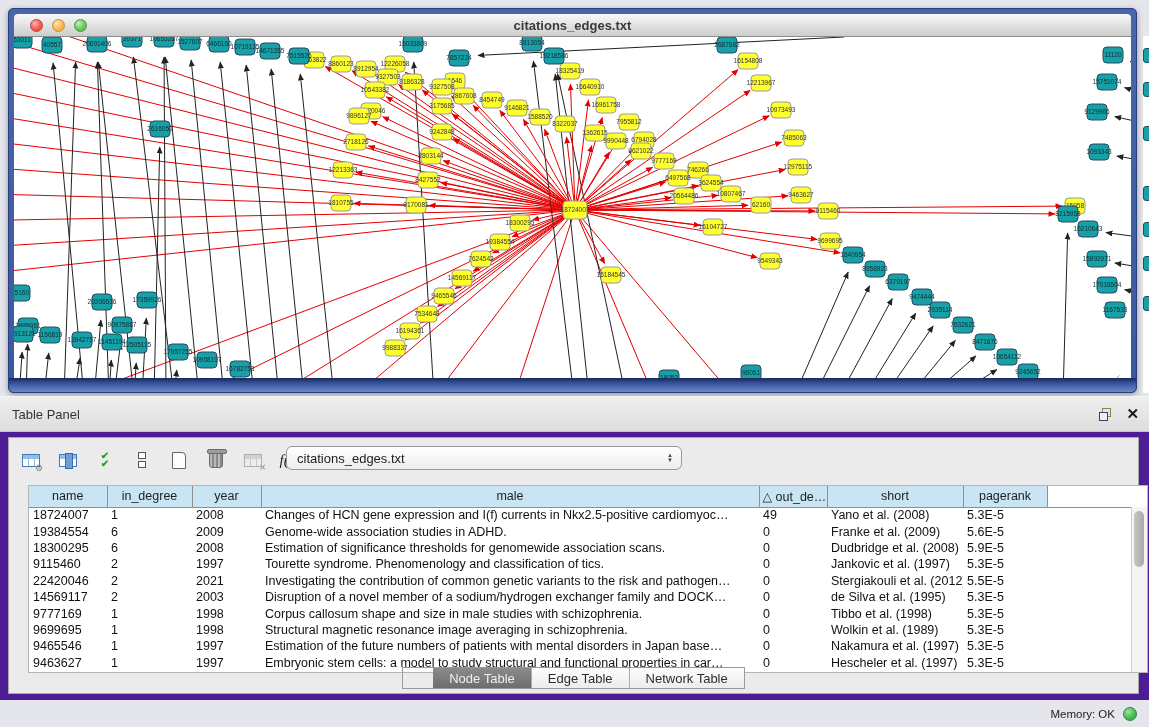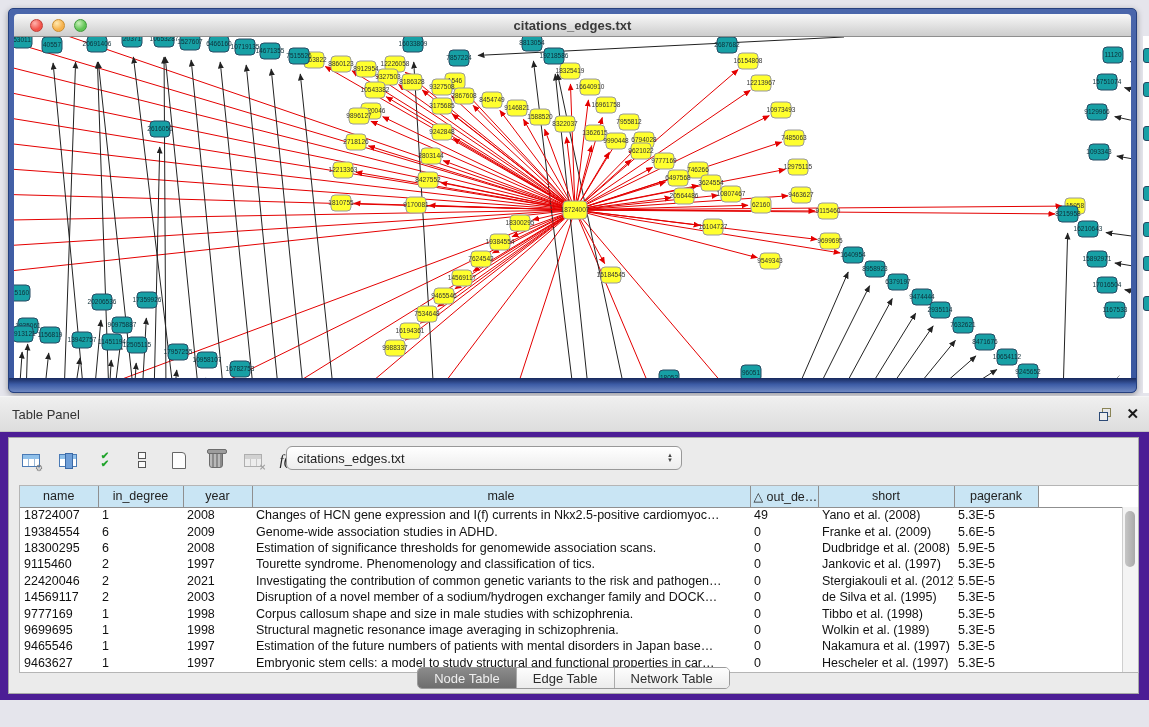--- a/index.html
+++ b/index.html
@@ -72,34 +72,34 @@
   .xmark{position:absolute;right:1px;bottom:2px;font-size:8px;color:#888;font-weight:700;line-height:8px;}
   .fx{font-family:"Liberation Serif",serif;font-style:italic;font-size:15px;color:#222;}
   .tbtn.disabled{opacity:.75;}
 
   .combo{position:absolute;left:277px;top:8px;width:396px;height:24px;
     background:linear-gradient(180deg,#ffffff,#ededed);border:1px solid #989898;border-radius:6px;
     display:flex;align-items:center;box-sizing:border-box;font-size:13px;color:#222;}
   .combo .val{margin-left:10px;flex:1;}
   .combo .arrows{margin-right:8px;display:flex;flex-direction:column;line-height:5px;font-size:6px;color:#444;}
 
-  .table-wrap{position:absolute;left:10px;top:47px;width:1120px;height:188px;background:#fff;
+  .table-wrap{position:absolute;left:19px;top:47px;width:1120px;height:188px;background:#fff;
     border:1px solid #b5b5b5;box-sizing:border-box;overflow:hidden;}
   table.dt{border-collapse:collapse;table-layout:fixed;width:1104px;font-size:12.5px;color:#111;}
   table.dt th{height:21px;background:#c9e5f4;border:1px solid #8f8f8f;border-top:none;
     font-weight:400;font-size:12.5px;color:#222;text-align:center;overflow:hidden;white-space:nowrap;padding:0 3px;box-sizing:border-box;}
   table.dt th:first-child{border-left:none;}
   table.dt th.filler{background:#fff;border-right:none;}
   table.dt td{height:16.4px;padding:0 4px;white-space:nowrap;overflow:hidden;box-sizing:border-box;}
   .vscroll{position:absolute;right:0;top:21px;bottom:0;width:15px;background:#f4f4f4;border-left:1px solid #cfcfcf;}
   .vthumb{position:absolute;left:2px;top:4px;width:10px;height:56px;background:linear-gradient(90deg,#c6c6c6,#a9a9a9);border-radius:6px;}
 
   .seg-row{position:absolute;left:0;right:0;bottom:4px;display:flex;justify-content:center;}
-  .seg{display:flex;border:1px solid #9a9a9a;border-radius:5px;overflow:hidden;height:20px;
-    box-shadow:inset 0 1px 0 rgba(255,255,255,.7);}
+  .seg{display:flex;border:1px solid #9a9a9a;border-radius:0;overflow:hidden;height:20px;
+    box-shadow:inset 0 1px 0 rgba(255,255,255,.7);padding-left:30px;}
   .seg .tab{padding:0 16px;font-size:13px;display:flex;align-items:center;
     background:linear-gradient(180deg,#fdfdfd,#ececec);color:#2d2d2d;border-left:1px solid #ababab;}
   .seg .tab:first-child{border-left:none;}
   .seg .tab.sel{background:linear-gradient(180deg,#8b8b8b,#6d6d6d);color:#efefef;}
 
   
   .statusbar{position:absolute;left:0;bottom:0;width:1149px;height:27px;
     display:flex;align-items:center;justify-content:flex-end;}
   .statusbar .mem{font-size:11.5px;color:#222;margin-right:8px;}
   .memdot{width:14px;height:14px;border-radius:50%;margin-right:12px;
@@ -899,13 +899,17 @@
       <div class="seg-row">
         <div class="seg" id="seg">
             <div class="tab sel">Node Table</div>
             <div class="tab">Edge Table</div>
             <div class="tab">Network Table</div>
           </div>
       </div>
     </div>
   </div>
 
+  <div class="statusbar">
+    <span class="mem">Memory: OK</span>
+    <span class="memdot"></span>
+  </div>
 </div>
 
 </body></html>

